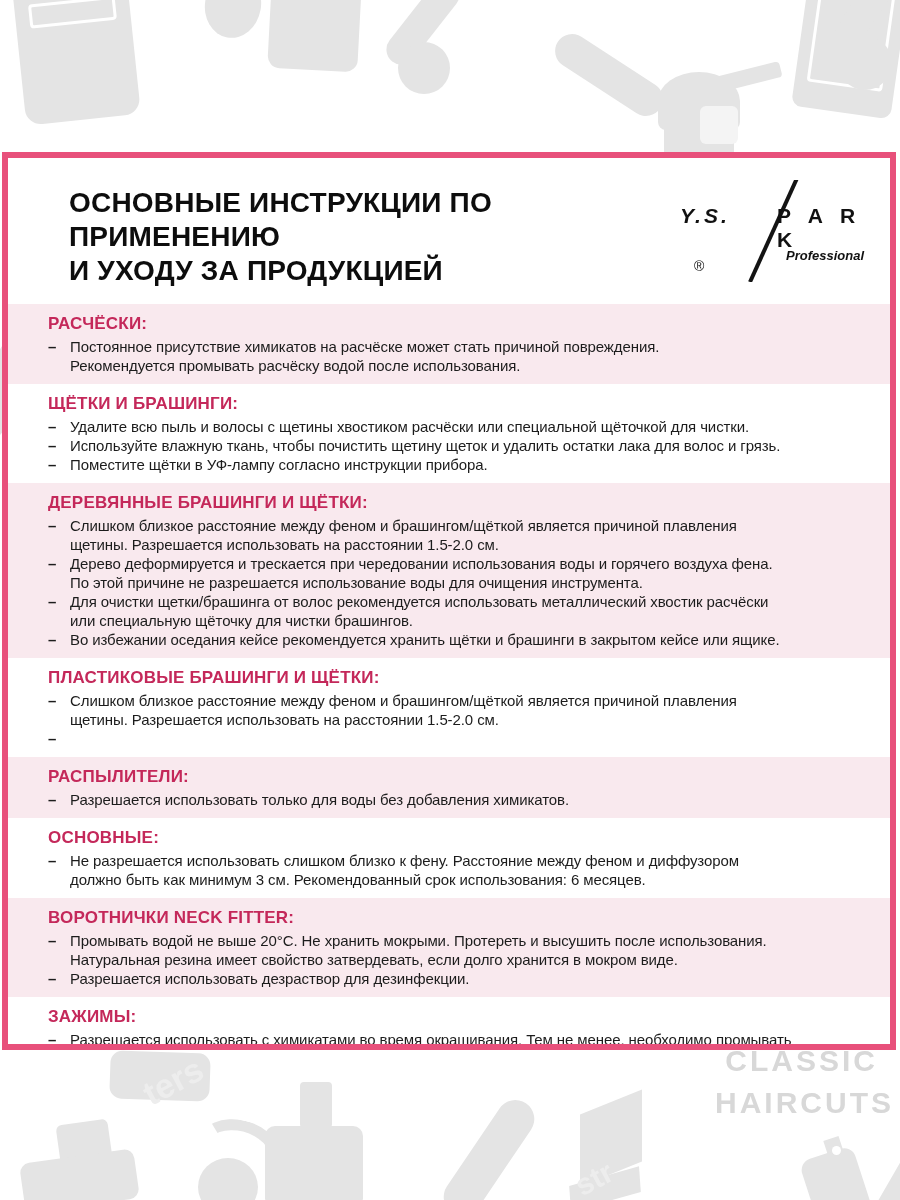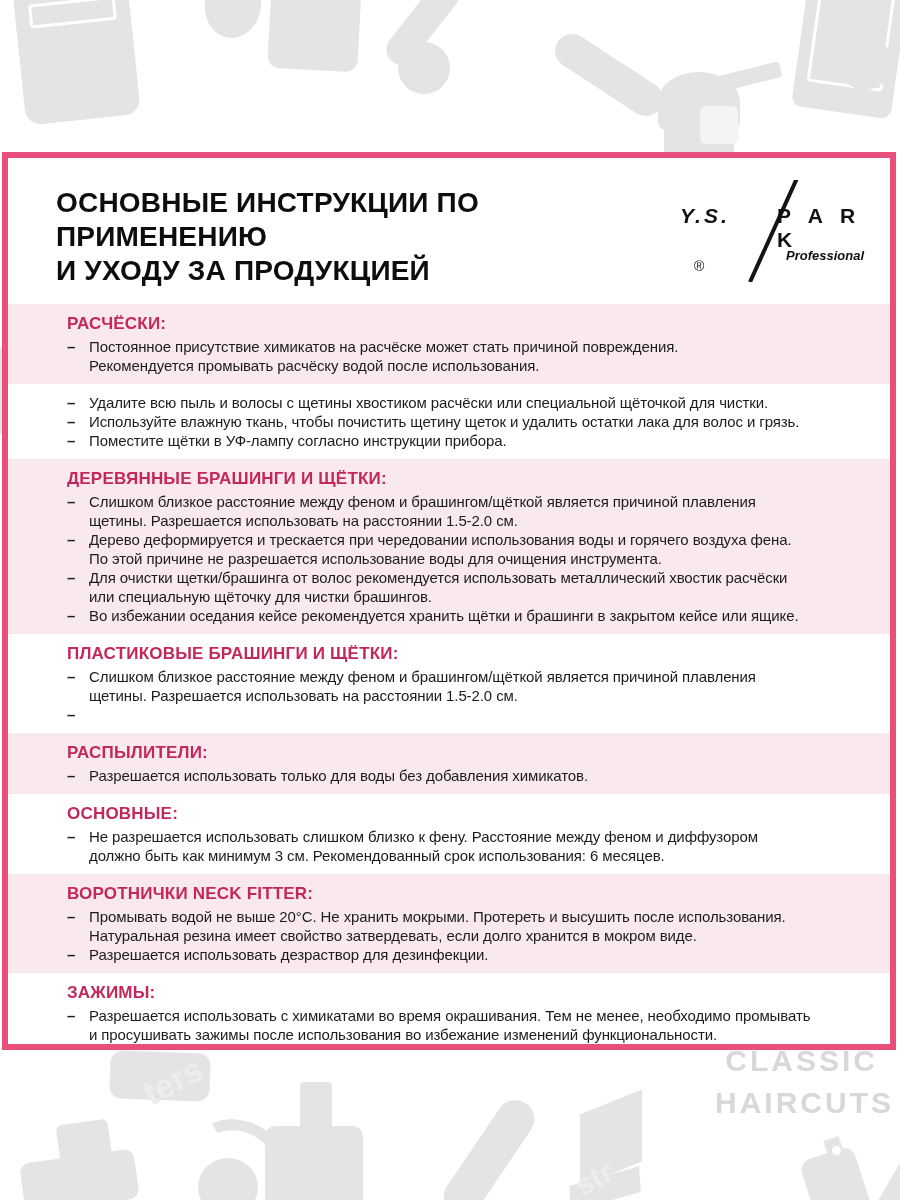--- a/index.html
+++ b/index.html
@@ -30,34 +30,35 @@
     font-size:30px;letter-spacing:3px;text-align:right;line-height:1;
   }
   
   .card{
     position:absolute;left:2px;top:152px;width:894px;height:898px;
     border:6px solid var(--border);background:#fff;overflow:hidden;
   }
   .title-row{
     display:flex;justify-content:space-between;align-items:flex-start;
     padding:28px 26px 16px 48px;
+    margin-left:13px;
   }
   .title{
     font-size:28px;font-weight:bold;line-height:1.22;color:#0d0d0d;
     white-space:pre-line;letter-spacing:.2px;
   }
   .logo{position:relative;width:186px;height:102px;flex-shrink:0;margin-top:-6px;}
   .logo-ys{position:absolute;left:2px;top:24px;font-size:21px;font-weight:bold;letter-spacing:3px;color:#111;font-style:italic;}
   .logo-park{position:absolute;left:99px;top:24px;font-size:21px;font-weight:bold;letter-spacing:6px;color:#111;}
   .logo-sub{position:absolute;right:0;top:68px;font-size:13px;font-weight:bold;font-style:italic;color:#111;}
   .logo-reg{position:absolute;left:16px;top:78px;font-size:14px;color:#111;}
   .logo-svg{position:absolute;left:0;top:0;}
   
   .sections{display:block;}
-  .sec{padding:9px 28px 9px 59px;background:#fff;}
+  .sec{padding:9px 28px 9px 40px;background:#fff;}
   .sec.striped{background:var(--stripe);}
   .sec-h{
     font-size:17px;font-weight:bold;color:var(--accent);
     line-height:22px;margin-bottom:2px;letter-spacing:.2px;
   }
   .item{display:flex;font-size:15px;line-height:19px;}
   .dash{width:22px;flex-shrink:0;font-weight:bold;}
   .item-text{white-space:pre-line;letter-spacing:-0.1px;}
 </style>
 </head>
@@ -141,20 +142,21 @@
     <div class="items">
           <div class="item">
             <span class="dash">–</span>
             <span class="item-text">Постоянное присутствие химикатов на расчёске может стать причиной повреждения.
 Рекомендуется промывать расчёску водой после использования.</span>
           </div>
         </div>
   </section>
 
   <section class="sec">
+    <h2 class="sec-h">ЩЁТКИ И БРАШИНГИ:</h2>
     <div class="items">
           <div class="item">
             <span class="dash">–</span>
             <span class="item-text">Удалите всю пыль и волосы с щетины хвостиком расчёски или специальной щёточкой для чистки.</span>
           </div>
           <div class="item">
             <span class="dash">–</span>
             <span class="item-text">Используйте влажную ткань, чтобы почистить щетину щеток и удалить остатки лака для волос и грязь.</span>
           </div>
           <div class="item">

